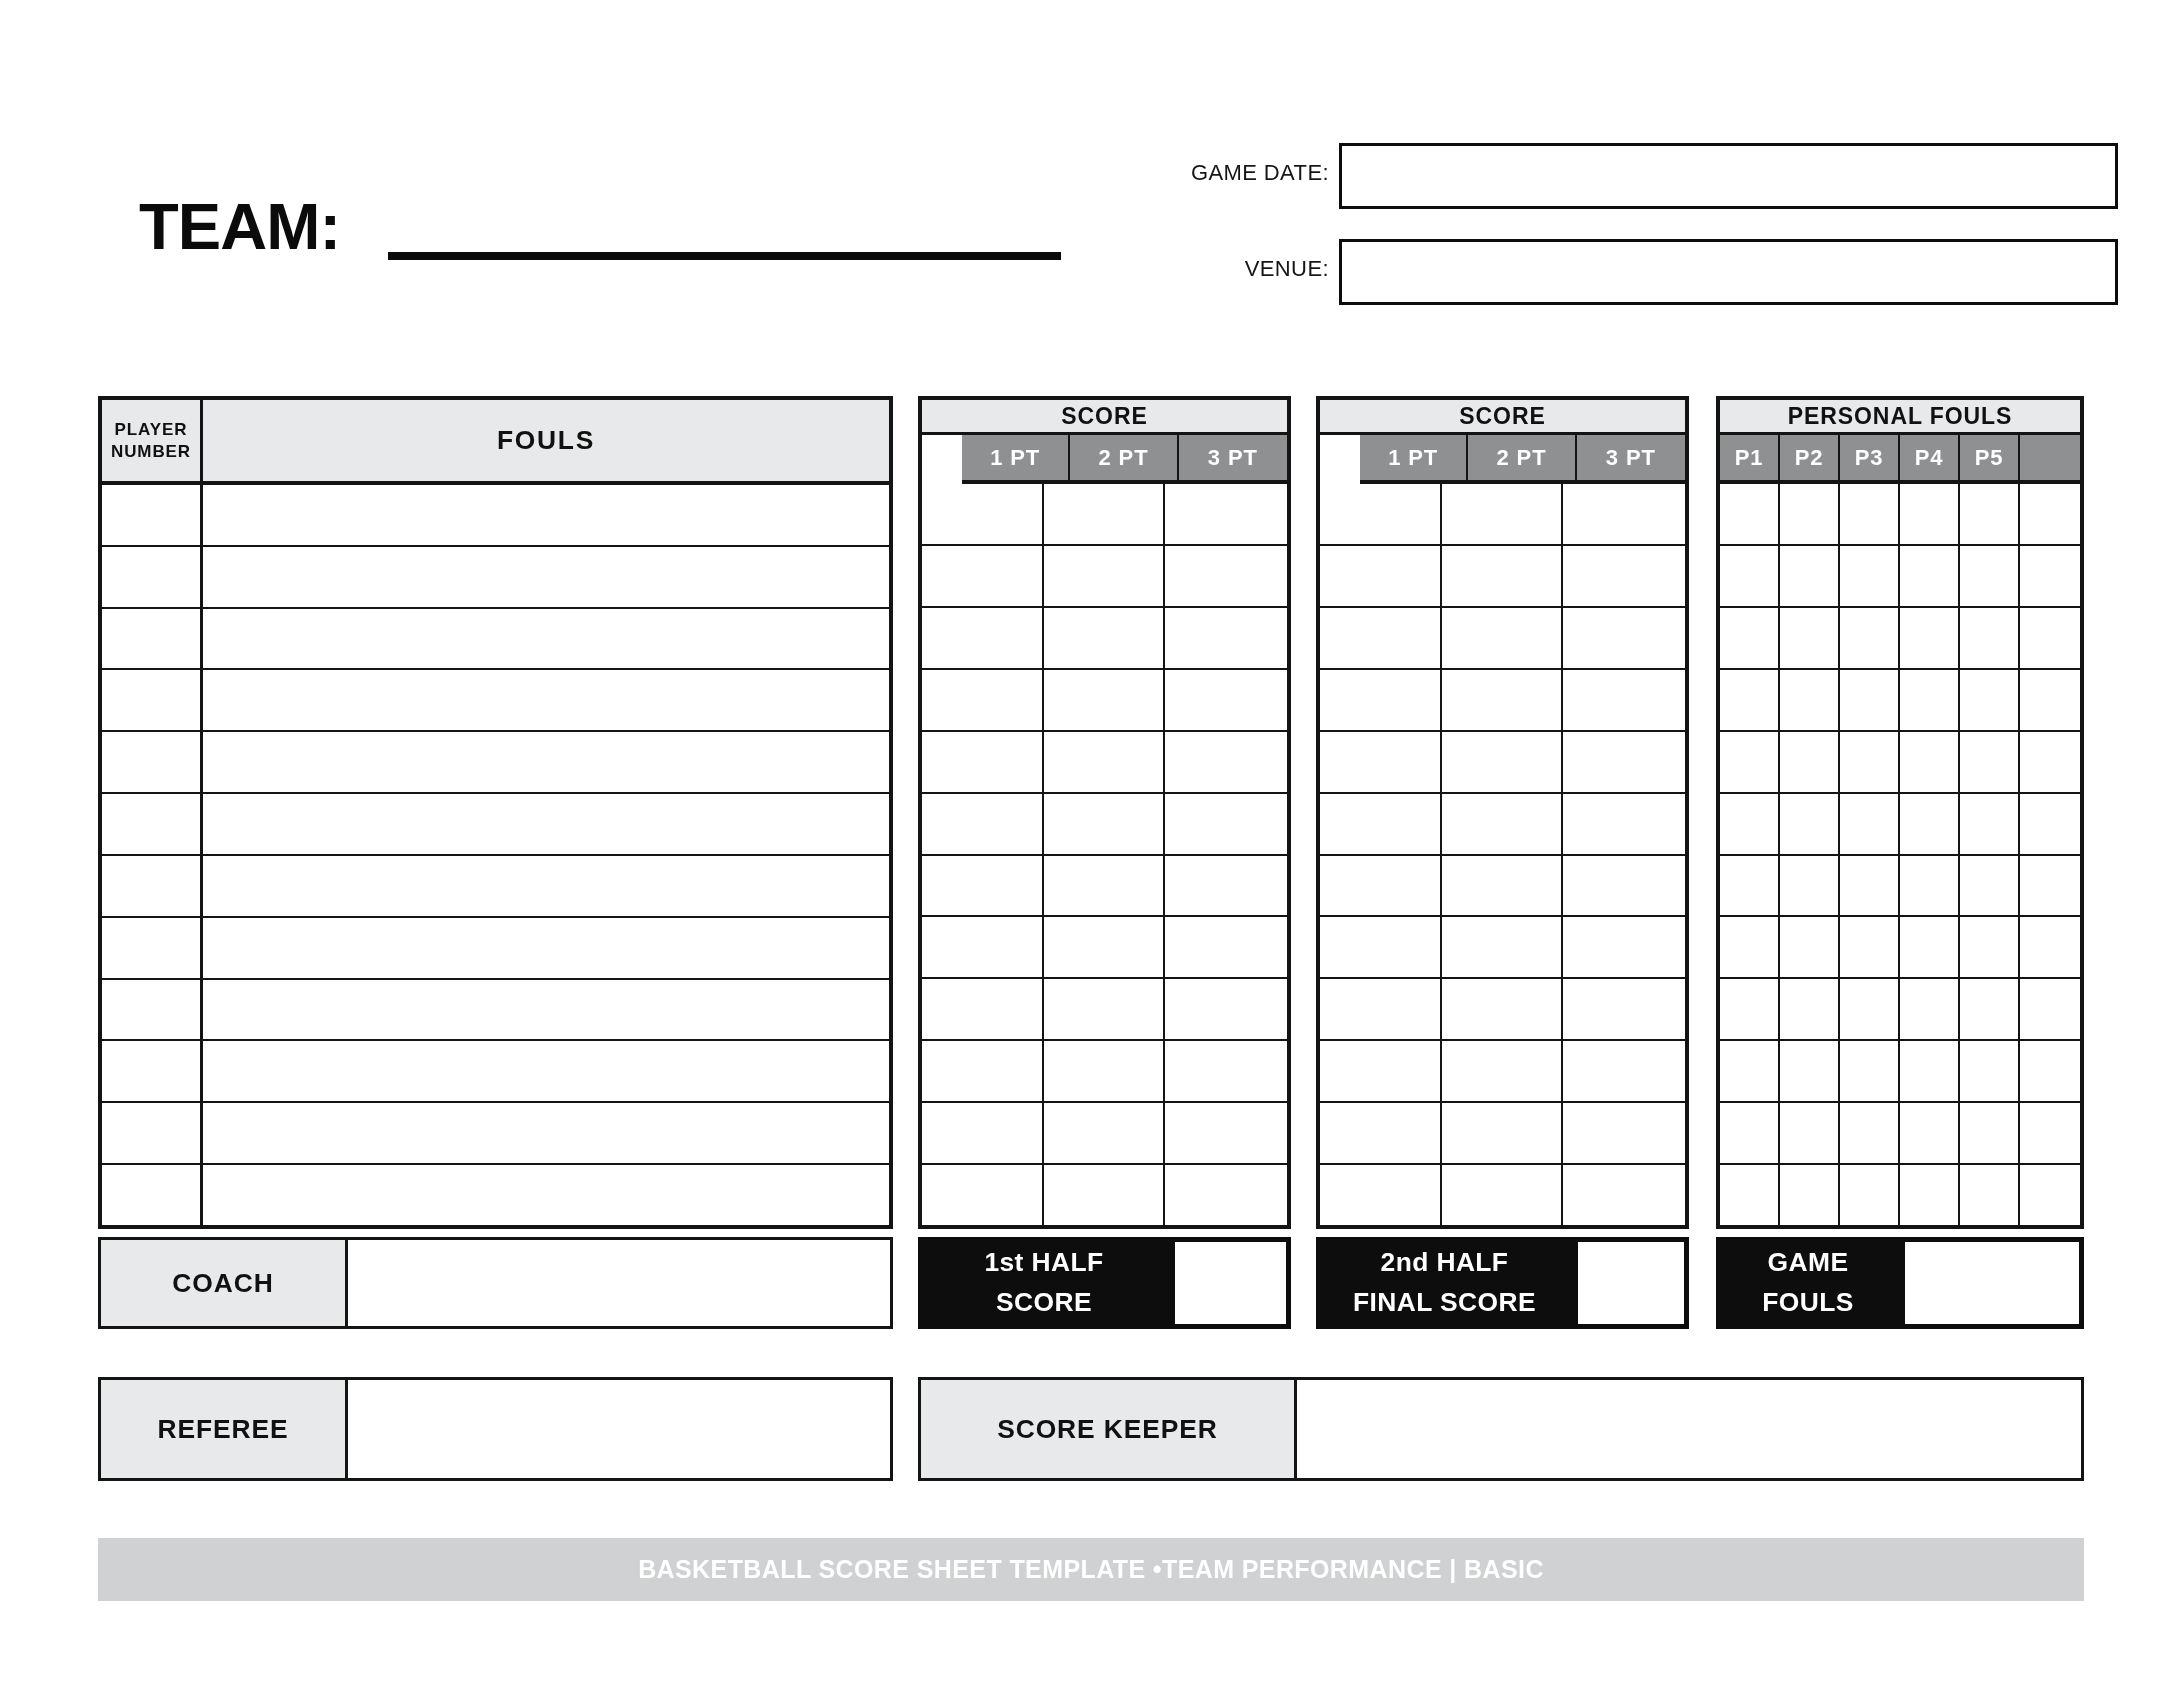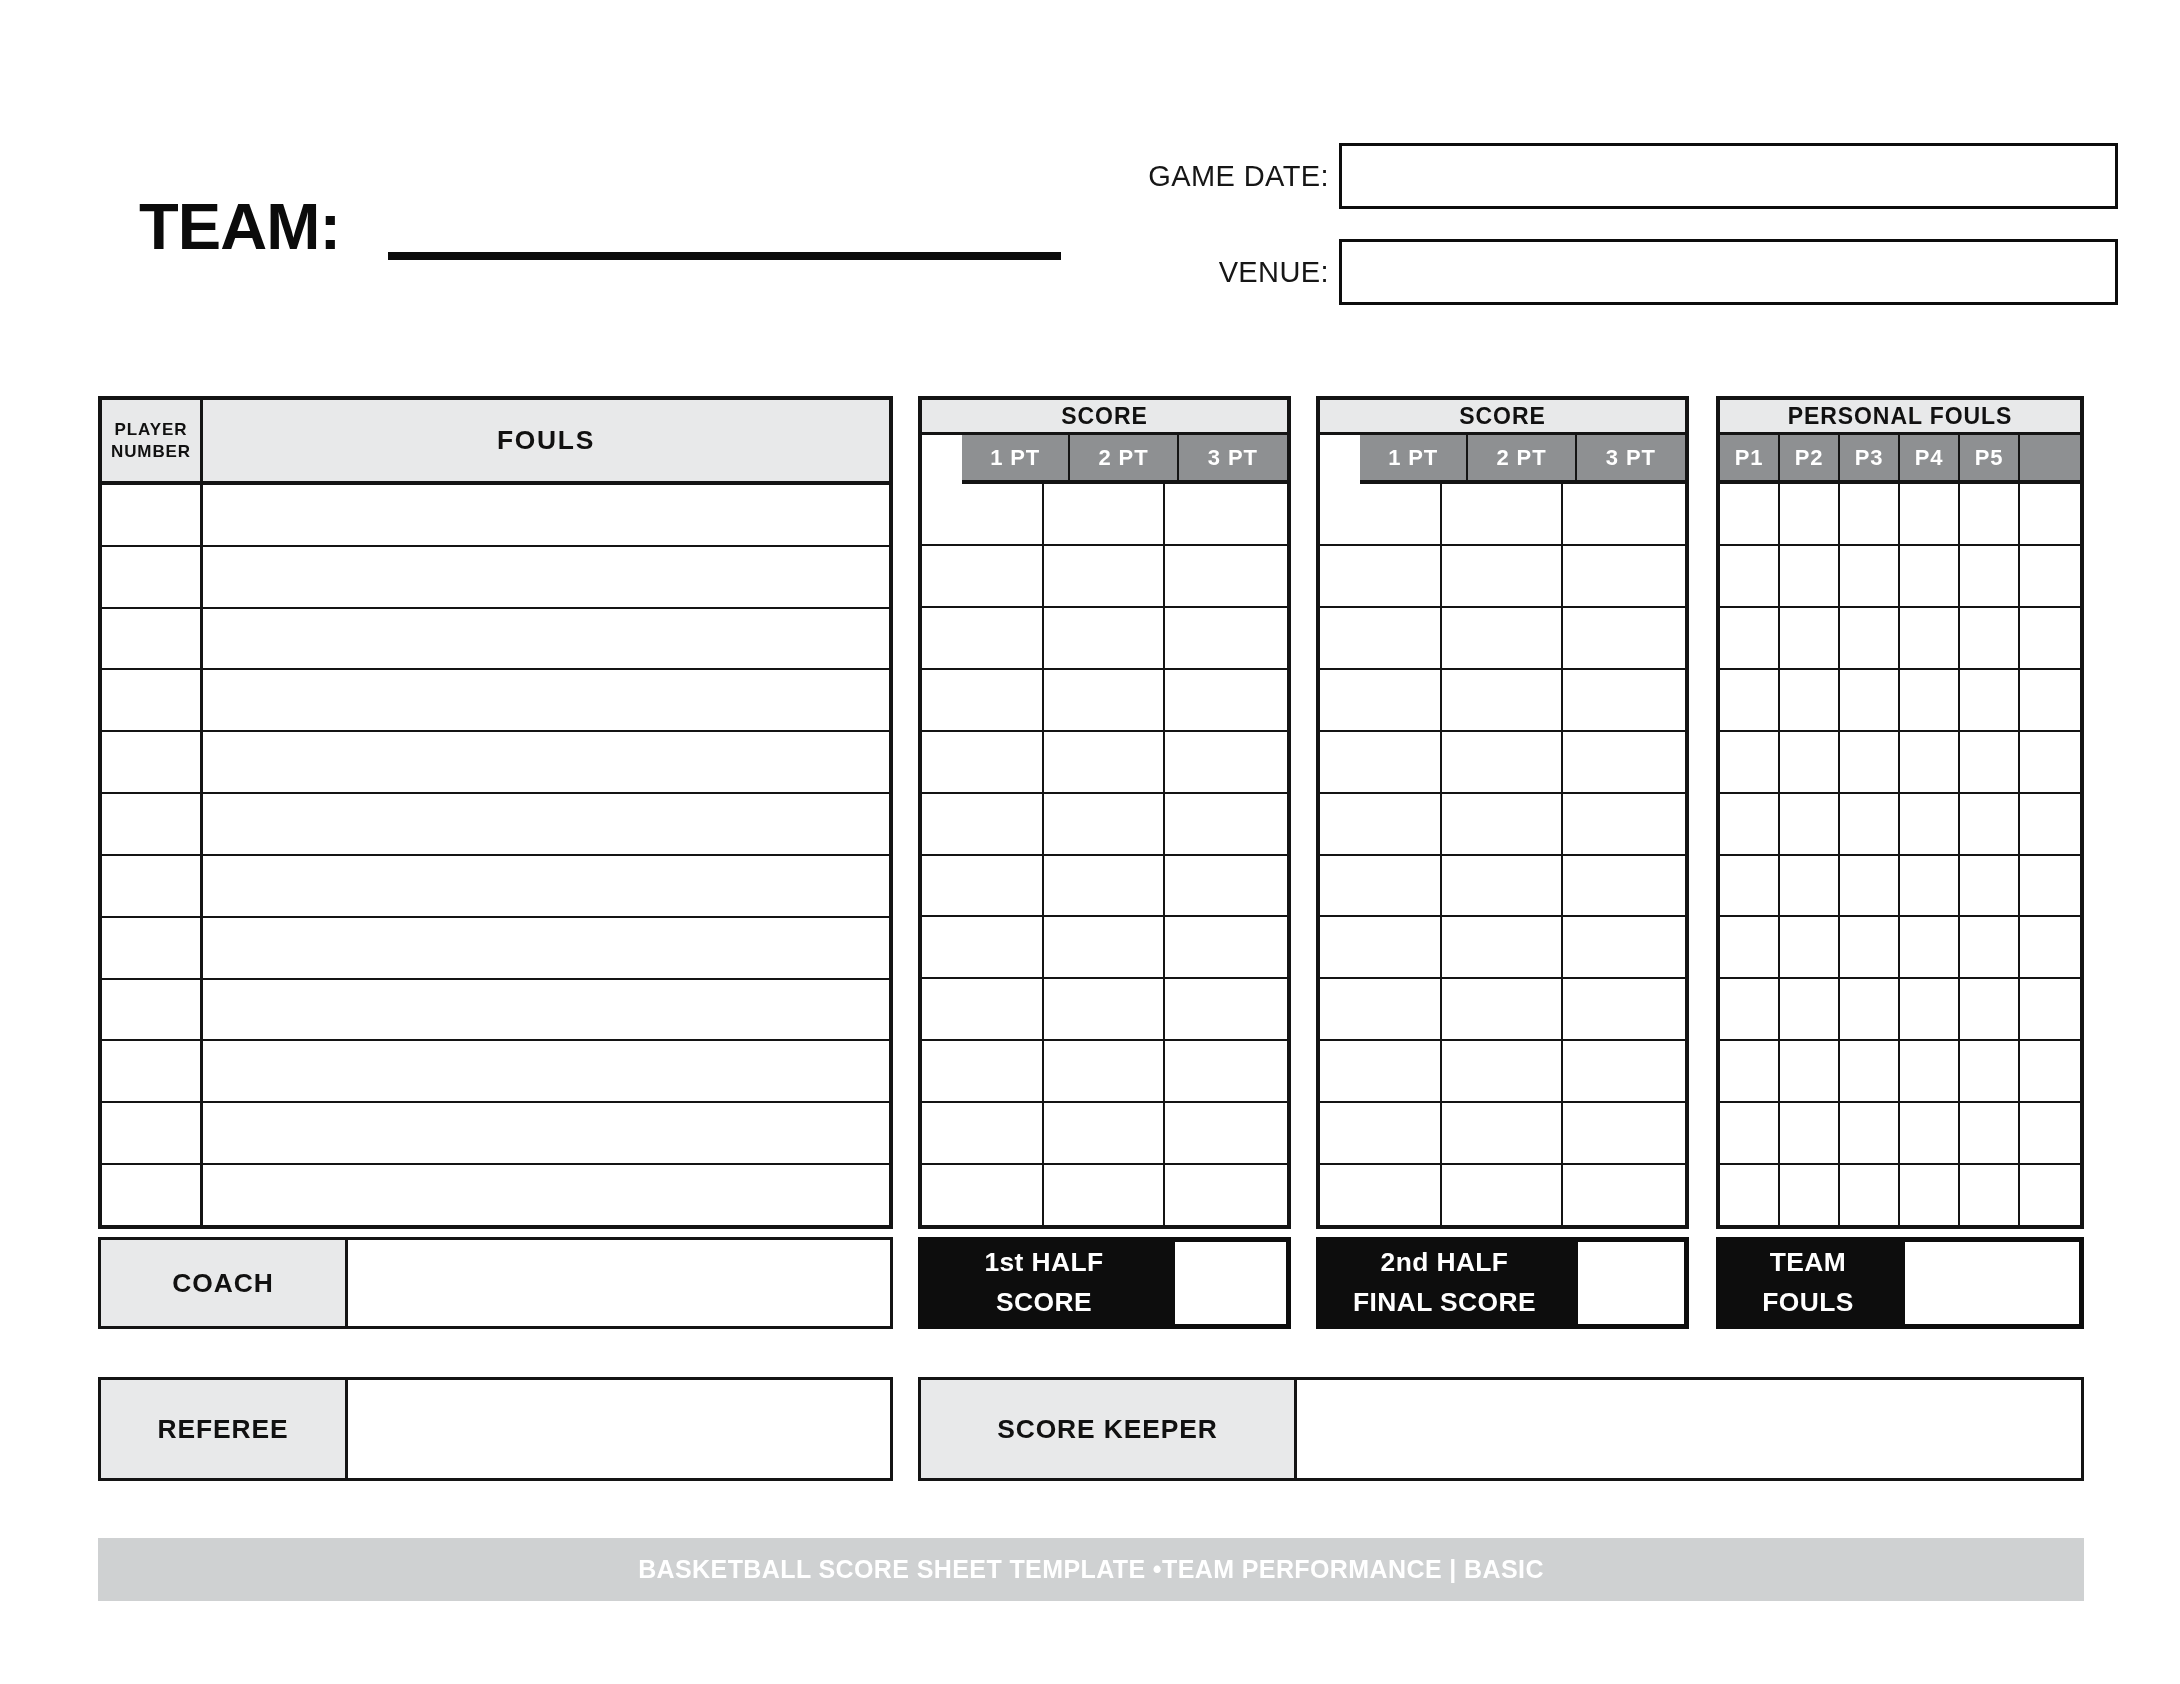--- a/index.html
+++ b/index.html
@@ -10,21 +10,21 @@
   
   .team-title{
     position:absolute;left:139px;top:189px;
     font-size:65px;font-weight:800;letter-spacing:-0.9px;color:#0b0b0b;
   }
   .team-line{
     position:absolute;left:388px;top:252px;width:673px;height:7.7px;background:#0b0b0b;
   }
   .field-label{
     position:absolute;width:349px;text-align:right;
-    font-size:29px;font-weight:500;letter-spacing:0.4px;color:#161616;
+    font-size:22px;font-weight:500;letter-spacing:0.4px;color:#161616;
   }
   .lbl-gamedate{left:980px;top:160px;}
   .lbl-venue{left:980px;top:256px;}
   .field-box{
     position:absolute;left:1339px;width:779px;height:66px;
     border:3.4px solid #0d0d0d;background:#fff;box-sizing:border-box;
   }
   .box-gamedate{top:143px;}
   .box-venue{top:239px;}
   
@@ -458,21 +458,21 @@
     <div class="bb-box"></div>
   </div>
 
   <div class="blackblock bb-2">
     <div class="bb-text">2nd HALF
 FINAL SCORE</div>
     <div class="bb-box"></div>
   </div>
 
   <div class="blackblock bb-3">
-    <div class="bb-text">TEAM
+    <div class="bb-text">GAME
 FOULS</div>
     <div class="bb-box"></div>
   </div>
 
   <div class="labelbox referee">
     <div class="lab">REFEREE</div>
     <div class="val"></div>
   </div>
 
   <div class="labelbox scorekeeper">

